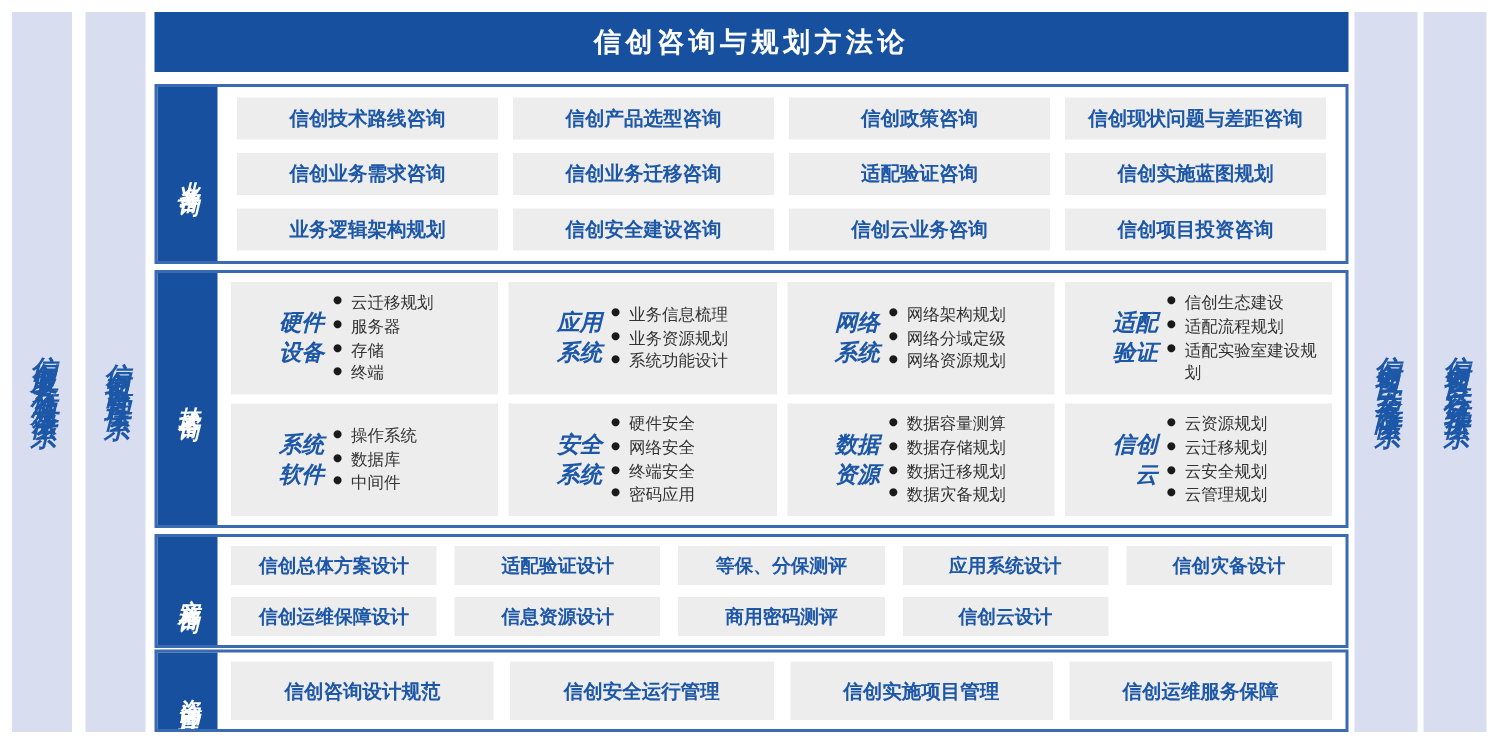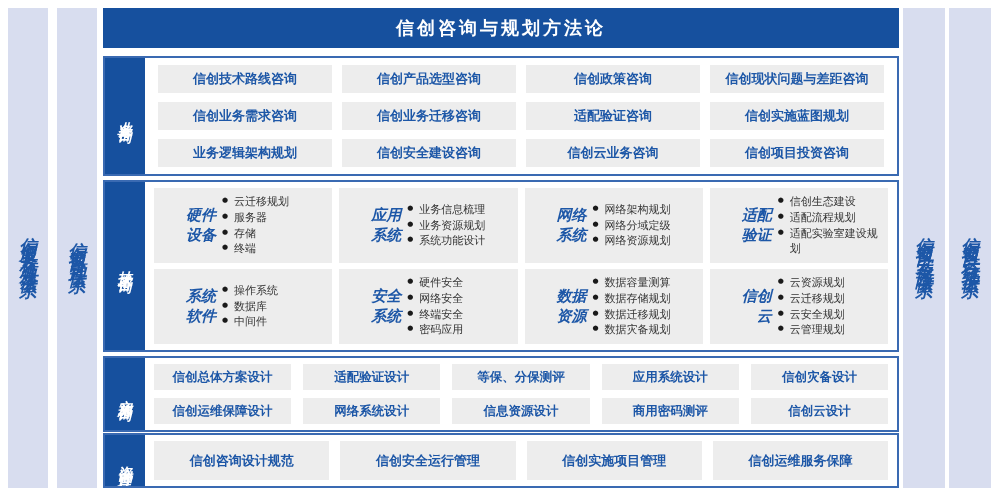--- a/index.html
+++ b/index.html
@@ -185,21 +185,20 @@
       <div class="sec-label">
         <span>实施咨询</span>
       </div>
       <div class="sec-body">
         <div class="item">信创总体方案设计</div>
         <div class="item">适配验证设计</div>
         <div class="item">等保、分保测评</div>
         <div class="item">应用系统设计</div>
         <div class="item">信创灾备设计</div>
         <div class="item">信创运维保障设计</div>
-        <div class="item">网络系统设计</div>
         <div class="item">信息资源设计</div>
         <div class="item">商用密码测评</div>
         <div class="item">信创云设计</div>
       </div>
     </div>
 
     <div class="section sec4">
       <div class="sec-label">
         <span>咨询管理</span>
       </div>

